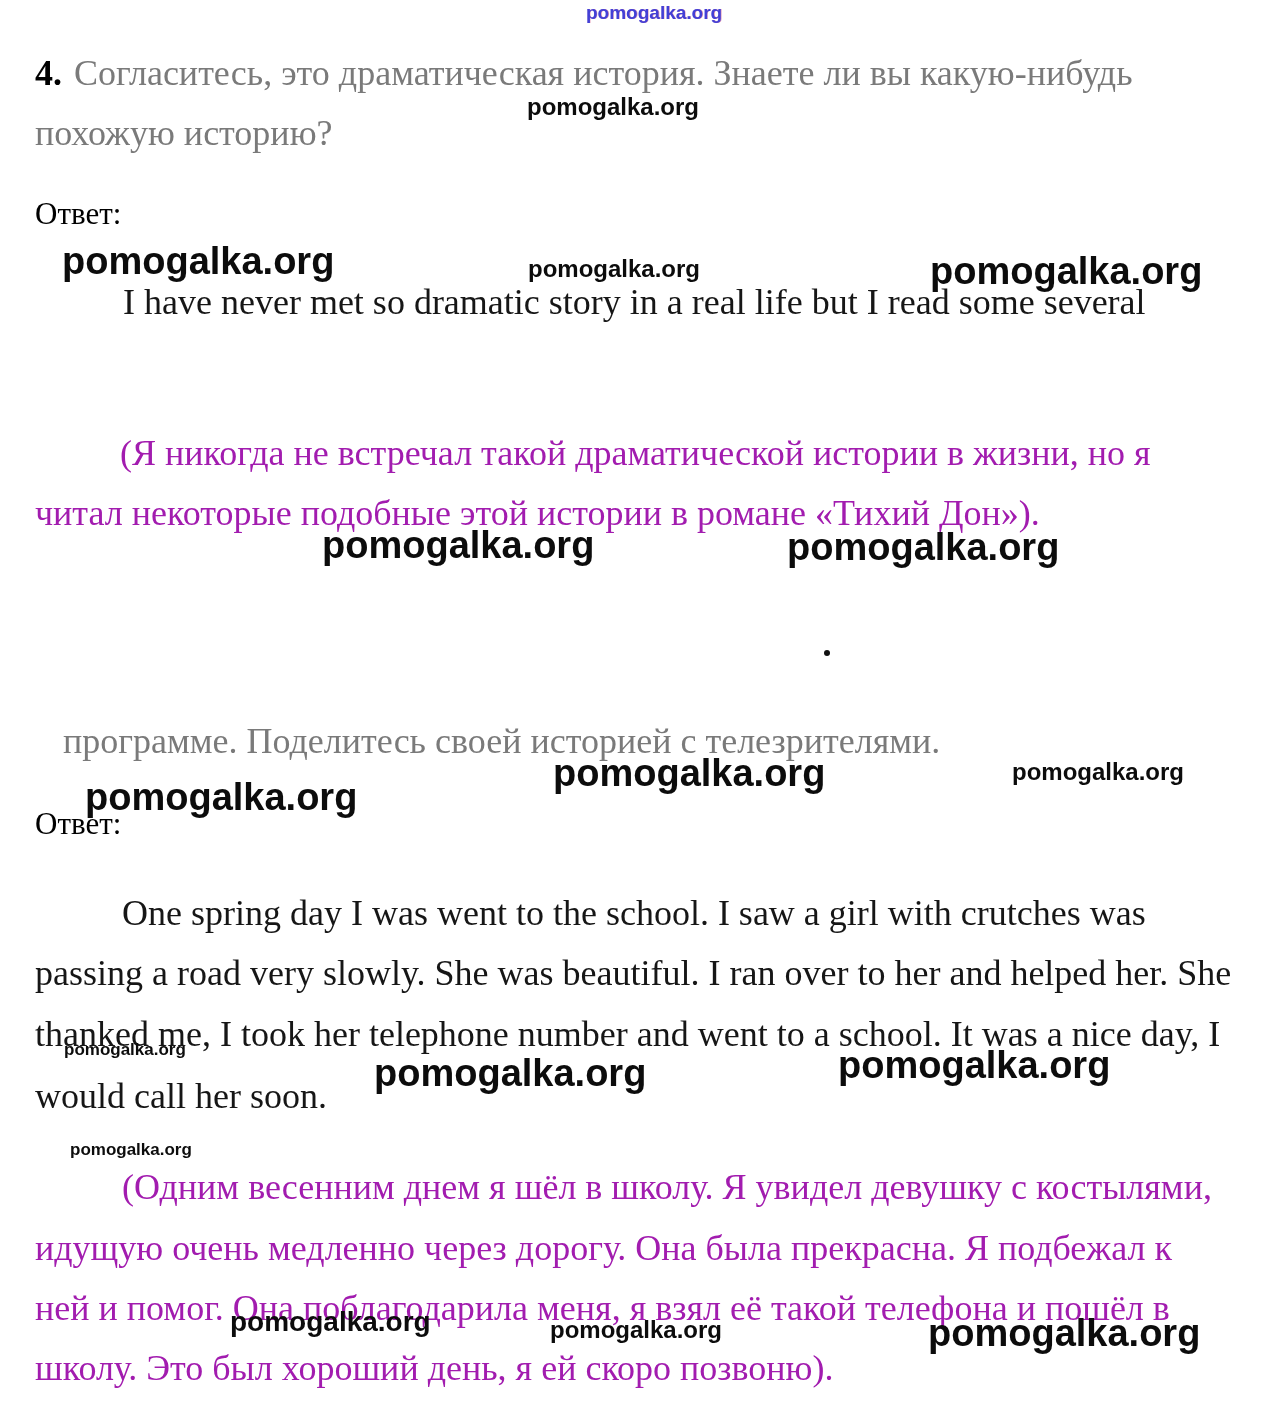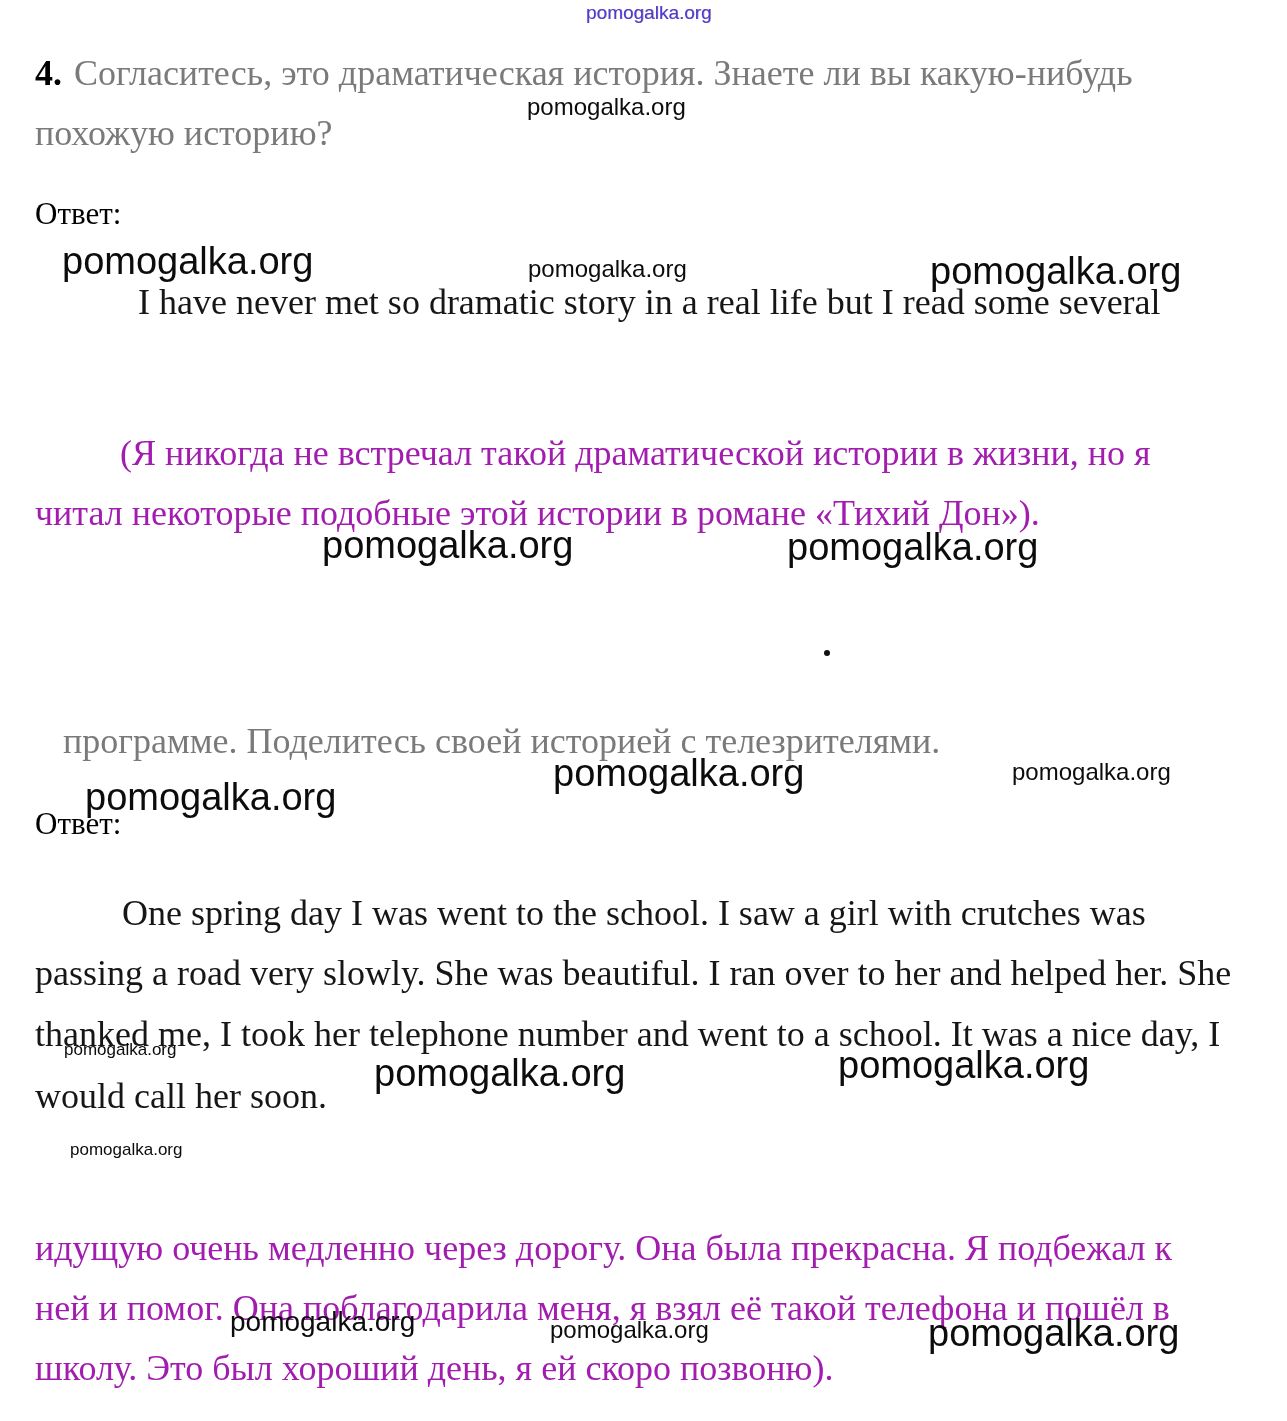--- a/index.html
+++ b/index.html
@@ -32,21 +32,21 @@
     position: absolute;
     font-family: "Liberation Serif", serif;
     font-size: 31px;
     font-weight: normal;
     color: #000000;
     white-space: nowrap;
   }
   .wm {
     position: absolute;
     font-family: "Liberation Sans", sans-serif;
-    font-weight: normal;
+    font-weight: bold;
     color: #0c0c0c;
     white-space: nowrap;
     letter-spacing: 0px;
   }
   .wm-xl { font-size: 38px; }
   .wm-md { font-size: 28px; }
   .wm-sm { font-size: 24px; }
   .wm-xs { font-size: 17px; }
   .wm-top {
     font-size: 19px;
@@ -75,21 +75,21 @@
   <div class="wm wm-sm" style="left:527px; top:93px;">pomogalka.org</div>
 
   <div class="line gray" style="left:35px; top:112px;">похожую историю?</div>
 
   <div class="answer-label" style="left:35px; top:196px;">Ответ:</div>
 
   <div class="wm wm-xl" style="left:62px; top:240px;">pomogalka.org</div>
   <div class="wm wm-sm" style="left:528px; top:255px;">pomogalka.org</div>
   <div class="wm wm-xl" style="left:930px; top:250px;">pomogalka.org</div>
 
-  <div class="line black" style="left:138px; top:281px;">I have never met so dramatic story in a real life but I read some several</div>
+  <div class="line black" style="left:123px; top:281px;">I have never met so dramatic story in a real life but I read some several</div>
 
   <div class="line tgray" style="left:120px; top:432px;">(Я никогда не встречал такой драматической истории в жизни, но я</div>
   <div class="line tgray" style="left:35px; top:492px;">читал некоторые подобные этой истории в романе «Тихий Дон»).</div>
 
   <div class="wm wm-xl" style="left:322px; top:524px;">pomogalka.org</div>
   <div class="wm wm-xl" style="left:787px; top:526px;">pomogalka.org</div>
 
   <div class="stray-dot" style="left:824px; top:650px;"></div>
 
   <div class="line gray" style="left:35px; top:720px;margin-left:28px;">программе. Поделитесь своей историей с телезрителями.</div>
@@ -105,20 +105,21 @@
   <div class="line black" style="left:35px; top:1013px;">thanked me, I took her telephone number and went to a school. It was a nice day, I</div>
 
   <div class="wm wm-xs" style="left:64px; top:1040px;">pomogalka.org</div>
   <div class="wm wm-xl" style="left:374px; top:1052px;">pomogalka.org</div>
   <div class="wm wm-xl" style="left:838px; top:1044px;">pomogalka.org</div>
 
   <div class="line black" style="left:35px; top:1075px;">would call her soon.</div>
 
   <div class="wm wm-xs" style="left:70px; top:1140px;">pomogalka.org</div>
 
+  <div class="line tgray" style="left:122px; top:1166px;">(Одним весенним днем я шёл в школу. Я увидел девушку с костылями,</div>
   <div class="line tgray" style="left:35px; top:1227px;">идущую очень медленно через дорогу. Она была прекрасна. Я подбежал к</div>
   <div class="line tgray" style="left:35px; top:1287px;">ней и помог. Она поблагодарила меня, я взял её такой телефона и пошёл в</div>
 
   <div class="wm wm-md" style="left:230px; top:1306px;">pomogalka.org</div>
   <div class="wm wm-sm" style="left:550px; top:1316px;">pomogalka.org</div>
   <div class="wm wm-xl" style="left:928px; top:1312px;">pomogalka.org</div>
 
   <div class="line tgray" style="left:35px; top:1347px;">школу. Это был хороший день, я ей скоро позвоню).</div>
 
 </div>

